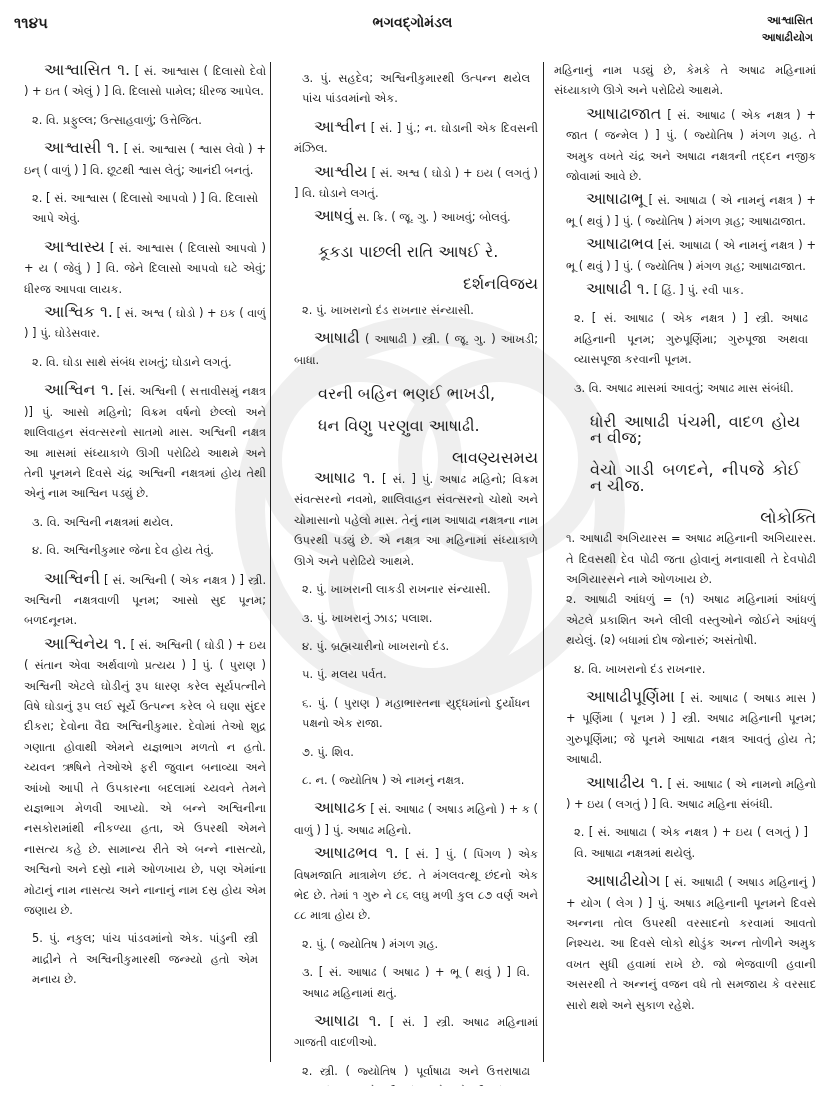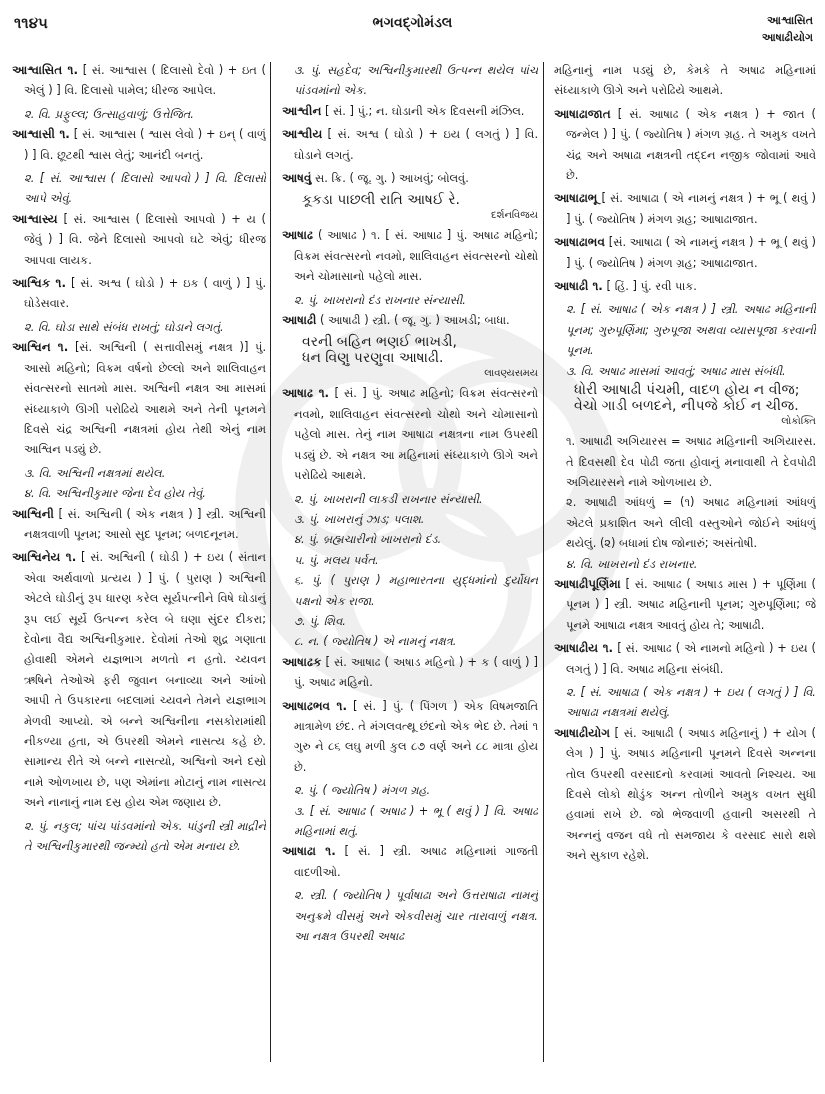--- a/index.html
+++ b/index.html
@@ -21,24 +21,24 @@
     position: absolute; top: 60px; bottom: 8px; overflow: hidden;
     font-size: 11.4px; line-height: 20.4px; text-align: justify;
   }
   .col1 { left: 12px; width: 254px; }
   .col2 { left: 282px; width: 256px; }
   .col3 { left: 554px; width: 262px; }
   .rule { position: absolute; top: 62px; width: 1px; background: #222; }
   .rule1 { left: 270px; height: 1000px; }
   .rule2 { left: 543px; height: 1000px; }
   .entry { margin: 0 0 3px 0; padding-left: 12px; text-indent: -12px; }
-  .sense { padding-left: 12px; text-indent: 0; margin: 0; font-style: italic; }
-  .hw { font-weight: bold; font-size: 12px; }
-  .quote { font-size: 14px; line-height: 16px; padding-left: 20px; margin: 0; }
-  .attr { font-size: 10px; text-align: right; margin: 0 0 2px 0; line-height: 16px; }
+  .sense { padding-left: 12px; text-indent: 0; margin: 8px; }
+  .hw { font-weight: normal; font-size: 16px; margin-left: 32px; }
+  .quote { font-size: 16px; line-height: 16px; padding-left: 20px; margin: 16px; }
+  .attr { font-size: 16px; text-align: right; margin: 0 0 2px 0; line-height: 16px; }
   .sub { padding-left: 12px; margin: 0; }
 </style>
 </head>
 <body>
 
 <svg class="watermark" viewBox="0 0 400 420">
   <circle cx="200" cy="210" r="180" fill="none" stroke="#000" stroke-width="30"></circle>
   <circle cx="130" cy="160" r="90" fill="none" stroke="#000" stroke-width="24"></circle>
   <circle cx="270" cy="160" r="90" fill="none" stroke="#000" stroke-width="24"></circle>
   <circle cx="200" cy="290" r="90" fill="none" stroke="#000" stroke-width="24"></circle>
@@ -62,30 +62,29 @@
     <p class="entry"><span class="hw">આશ્વાસી ૧.</span> <span>[ સં. આશ્વાસ ( શ્વાસ લેવો ) + ઇન્ ( વાળું ) ] વિ. છૂટથી શ્વાસ લેતું; આનંદી બનતું.</span></p>
     <p class="sense">૨. [ સં. આશ્વાસ ( દિલાસો આપવો ) ] વિ. દિલાસો આપે એવું.</p>
     <p class="entry"><span class="hw">આશ્વાસ્ય</span> <span>[ સં. આશ્વાસ ( દિલાસો આપવો ) + ય ( જેવું ) ] વિ. જેને દિલાસો આપવો ઘટે એવું; ધીરજ આપવા લાયક.</span></p>
     <p class="entry"><span class="hw">આશ્વિક ૧.</span> <span>[ સં. અશ્વ ( ઘોડો ) + ઇક ( વાળું ) ] પું. ઘોડેસવાર.</span></p>
     <p class="sense">૨. વિ. ઘોડા સાથે સંબંધ રાખતું; ઘોડાને લગતું.</p>
     <p class="entry"><span class="hw">આશ્વિન ૧.</span> <span>[સં. અશ્વિની ( સત્તાવીસમું નક્ષત્ર )] પું. આસો મહિનો; વિક્રમ વર્ષનો છેલ્લો અને શાલિવાહન સંવત્સરનો સાતમો માસ. અશ્વિની નક્ષત્ર આ માસમાં સંધ્યાકાળે ઊગી પરોઢિયે આથમે અને તેની પૂનમને દિવસે ચંદ્ર અશ્વિની નક્ષત્રમાં હોય તેથી એનું નામ આશ્વિન પડ્યું છે.</span></p>
     <p class="sense">૩. વિ. અશ્વિની નક્ષત્રમાં થયેલ.</p>
     <p class="sense">૪. વિ. અશ્વિનીકુમાર જેના દેવ હોય તેવું.</p>
     <p class="entry"><span class="hw">આશ્વિની</span> <span>[ સં. અશ્વિની ( એક નક્ષત્ર ) ] સ્ત્રી. અશ્વિની નક્ષત્રવાળી પૂનમ; આસો સુદ પૂનમ; બળદનૂનમ.</span></p>
     <p class="entry"><span class="hw">આશ્વિનેય ૧.</span> <span>[ સં. અશ્વિની ( ઘોડી ) + ઇય ( સંતાન એવા અર્થવાળો પ્રત્યય ) ] પું. ( પુરાણ ) અશ્વિની એટલે ઘોડીનું રૂપ ધારણ કરેલ સૂર્યપત્નીને વિષે ઘોડાનું રૂપ લઈ સૂર્યે ઉત્પન્ન કરેલ બે ઘણા સુંદર દીકરા; દેવોના વૈદ્ય અશ્વિનીકુમાર. દેવોમાં તેઓ શુદ્ર ગણાતા હોવાથી એમને યજ્ઞભાગ મળતો ન હતો. ચ્યવન ઋષિને તેઓએ ફરી જુવાન બનાવ્યા અને આંખો આપી તે ઉપકારના બદલામાં ચ્યવને તેમને યજ્ઞભાગ મેળવી આપ્યો. એ બન્ને અશ્વિનીના નસકોરામાંથી નીકળ્યા હતા, એ ઉપરથી એમને નાસત્ય કહે છે. સામાન્ય રીતે એ બન્ને નાસત્યો, અશ્વિનો અને દસ્રો નામે ઓળખાય છે, પણ એમાંના મોટાનું નામ નાસત્ય અને નાનાનું નામ દસ્ર હોય એમ જણાય છે.</span></p>
-    <p class="sense">૨. પું. નકુલ; પાંચ પાંડવમાંનો એક. પાંડુની સ્ત્રી માદ્રીને તે અશ્વિનીકુમારથી જન્મ્યો હતો એમ મનાય છે.</p>
+    <p class="sense">5. પું. નકુલ; પાંચ પાંડવમાંનો એક. પાંડુની સ્ત્રી માદ્રીને તે અશ્વિનીકુમારથી જન્મ્યો હતો એમ મનાય છે.</p>
   </div>
 <div class="col col2">
     <p class="sense">૩. પું. સહદેવ; અશ્વિનીકુમારથી ઉત્પન્ન થયેલ પાંચ પાંડવમાંનો એક.</p>
     <p class="entry"><span class="hw">આશ્વીન</span> <span>[ સં. ] પું.; ન. ઘોડાની એક દિવસની મંઝિલ.</span></p>
     <p class="entry"><span class="hw">આશ્વીય</span> <span>[ સં. અશ્વ ( ઘોડો ) + ઇય ( લગતું ) ] વિ. ઘોડાને લગતું.</span></p>
     <p class="entry"><span class="hw">આષવું</span> <span>સ. ક્રિ. ( જૂ. ગુ. ) આખવું; બોલવું.</span></p>
     <p class="quote">કૂકડા પાછલી રાતિ આષઈ રે.</p>
     <p class="attr">દર્શનવિજય</p>
-    <p class="entry"><span class="hw">આષાઢ</span> <span>( આષાઢ ) ૧. [ સં. આષાઢ ] પું. અષાઢ મહિનો; વિક્રમ સંવત્સરનો નવમો, શાલિવાહન સંવત્સરનો ચોથો અને ચોમાસાનો પહેલો માસ.</span></p>
     <p class="sense">૨. પું. ખાખરાનો દંડ રાખનાર સંન્યાસી.</p>
     <p class="entry"><span class="hw">આષાઢી</span> <span>( આષાઢી ) સ્ત્રી. ( જૂ. ગુ. ) આખડી; બાધા.</span></p>
     <p class="quote">વરની બહિન ભણઈ ભાખડી,</p>
     <p class="quote">ધન વિણુ પરણુવા આષાઢી.</p>
     <p class="attr">લાવણ્યસમય</p>
     <p class="entry"><span class="hw">આષાઢ ૧.</span> <span>[ સં. ] પું. અષાઢ મહિનો; વિક્રમ સંવત્સરનો નવમો, શાલિવાહન સંવત્સરનો ચોથો અને ચોમાસાનો પહેલો માસ. તેનું નામ આષાઢા નક્ષત્રના નામ ઉપરથી પડ્યું છે. એ નક્ષત્ર આ મહિનામાં સંધ્યાકાળે ઊગે અને પરોઢિયે આથમે.</span></p>
     <p class="sense">૨. પું. ખાખરાની લાકડી રાખનાર સંન્યાસી.</p>
     <p class="sense">૩. પું. ખાખરાનું ઝાડ; પલાશ.</p>
     <p class="sense">૪. પું. બ્રહ્મચારીનો ખાખરાનો દંડ.</p>
     <p class="sense">૫. પું. મલય પર્વત.</p>

